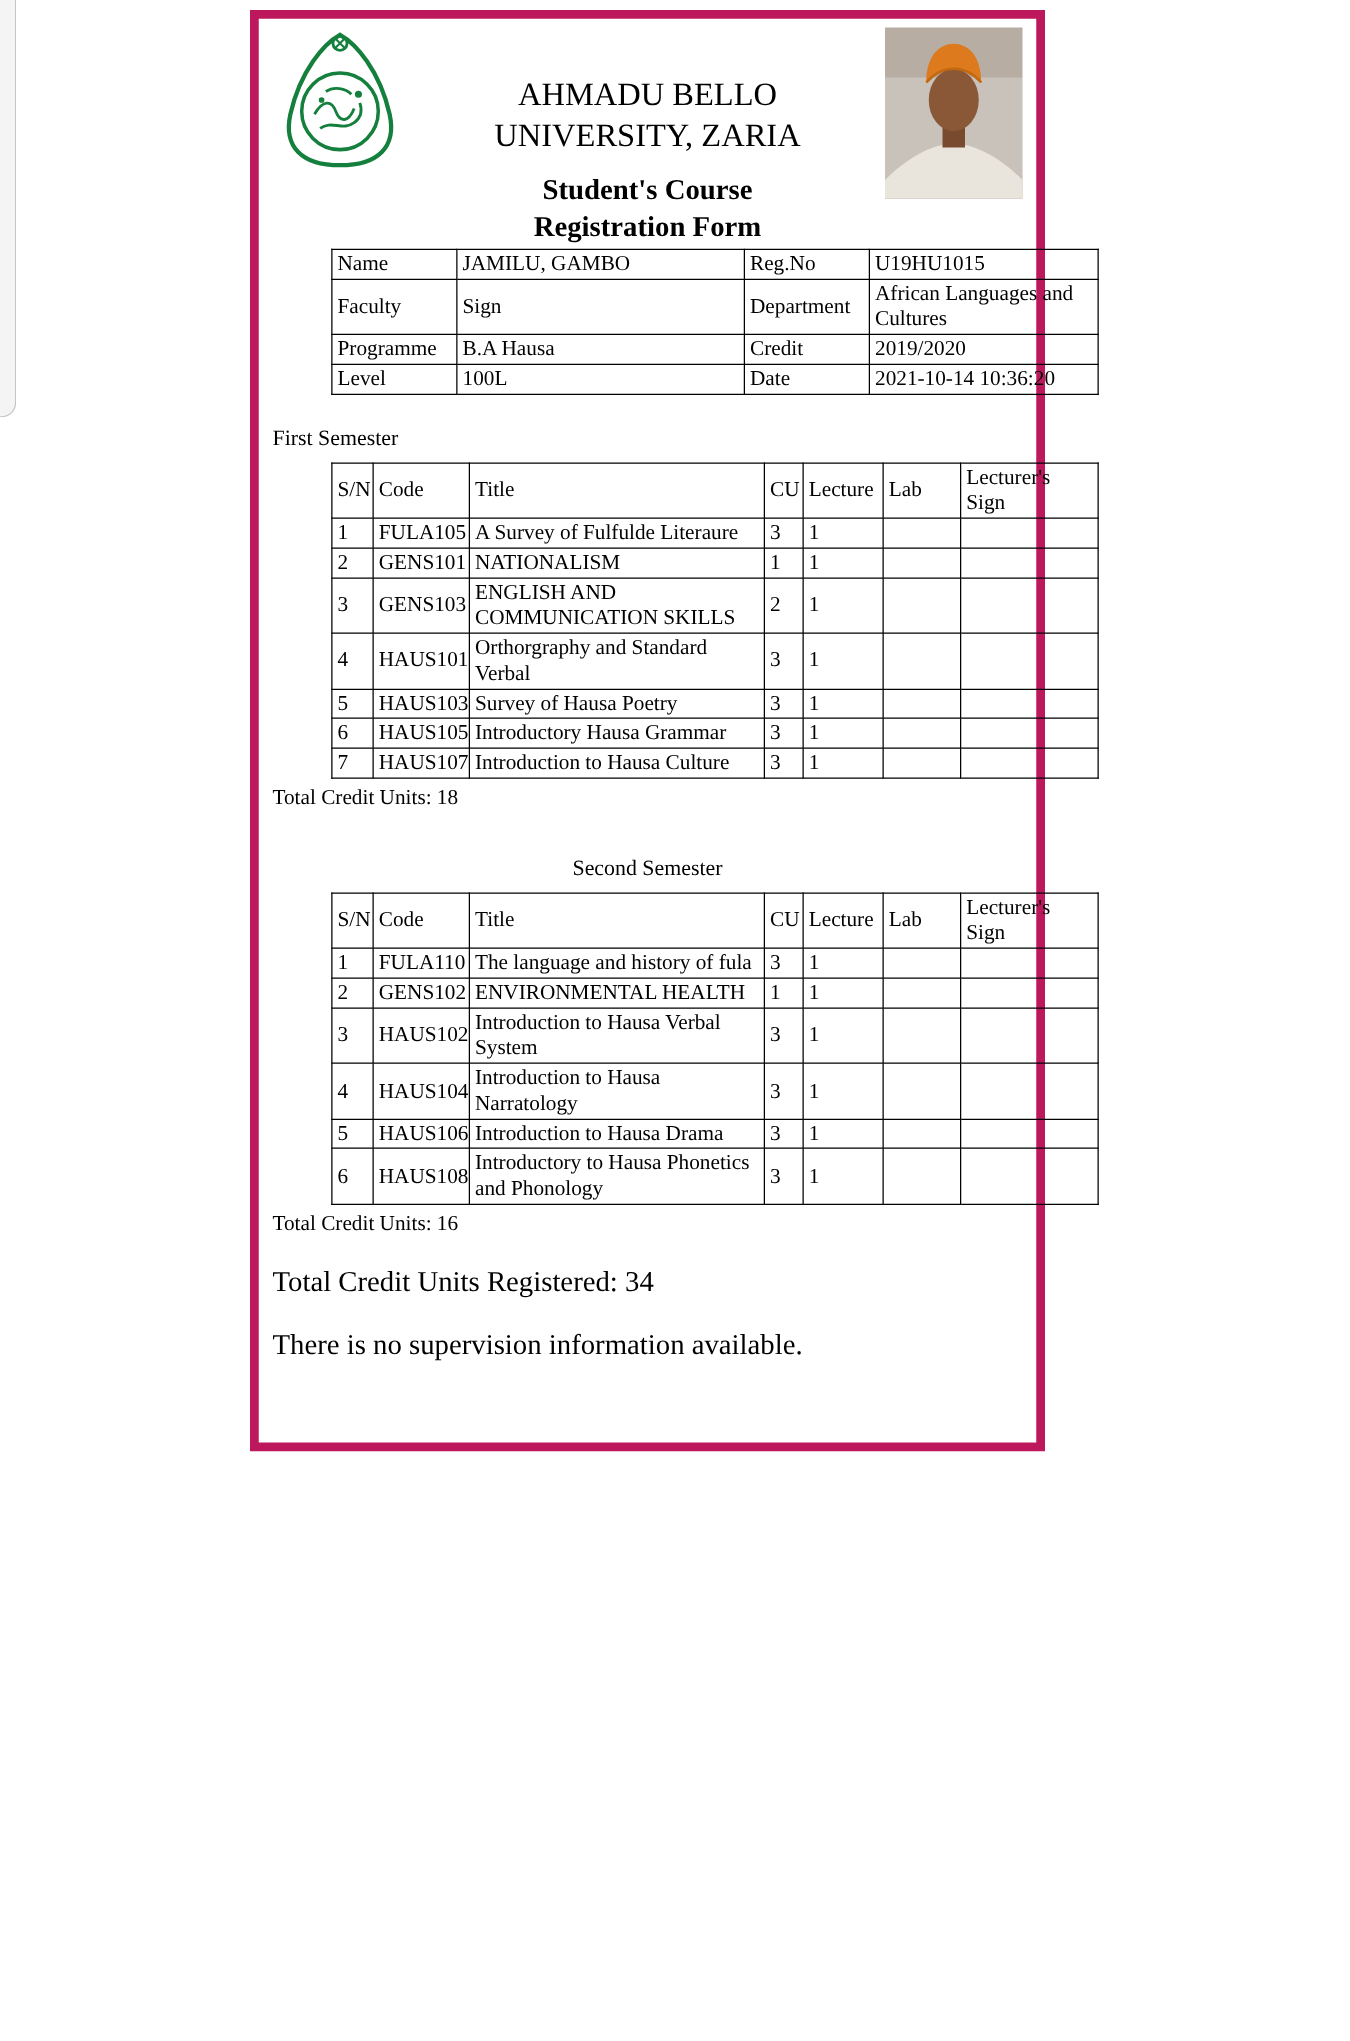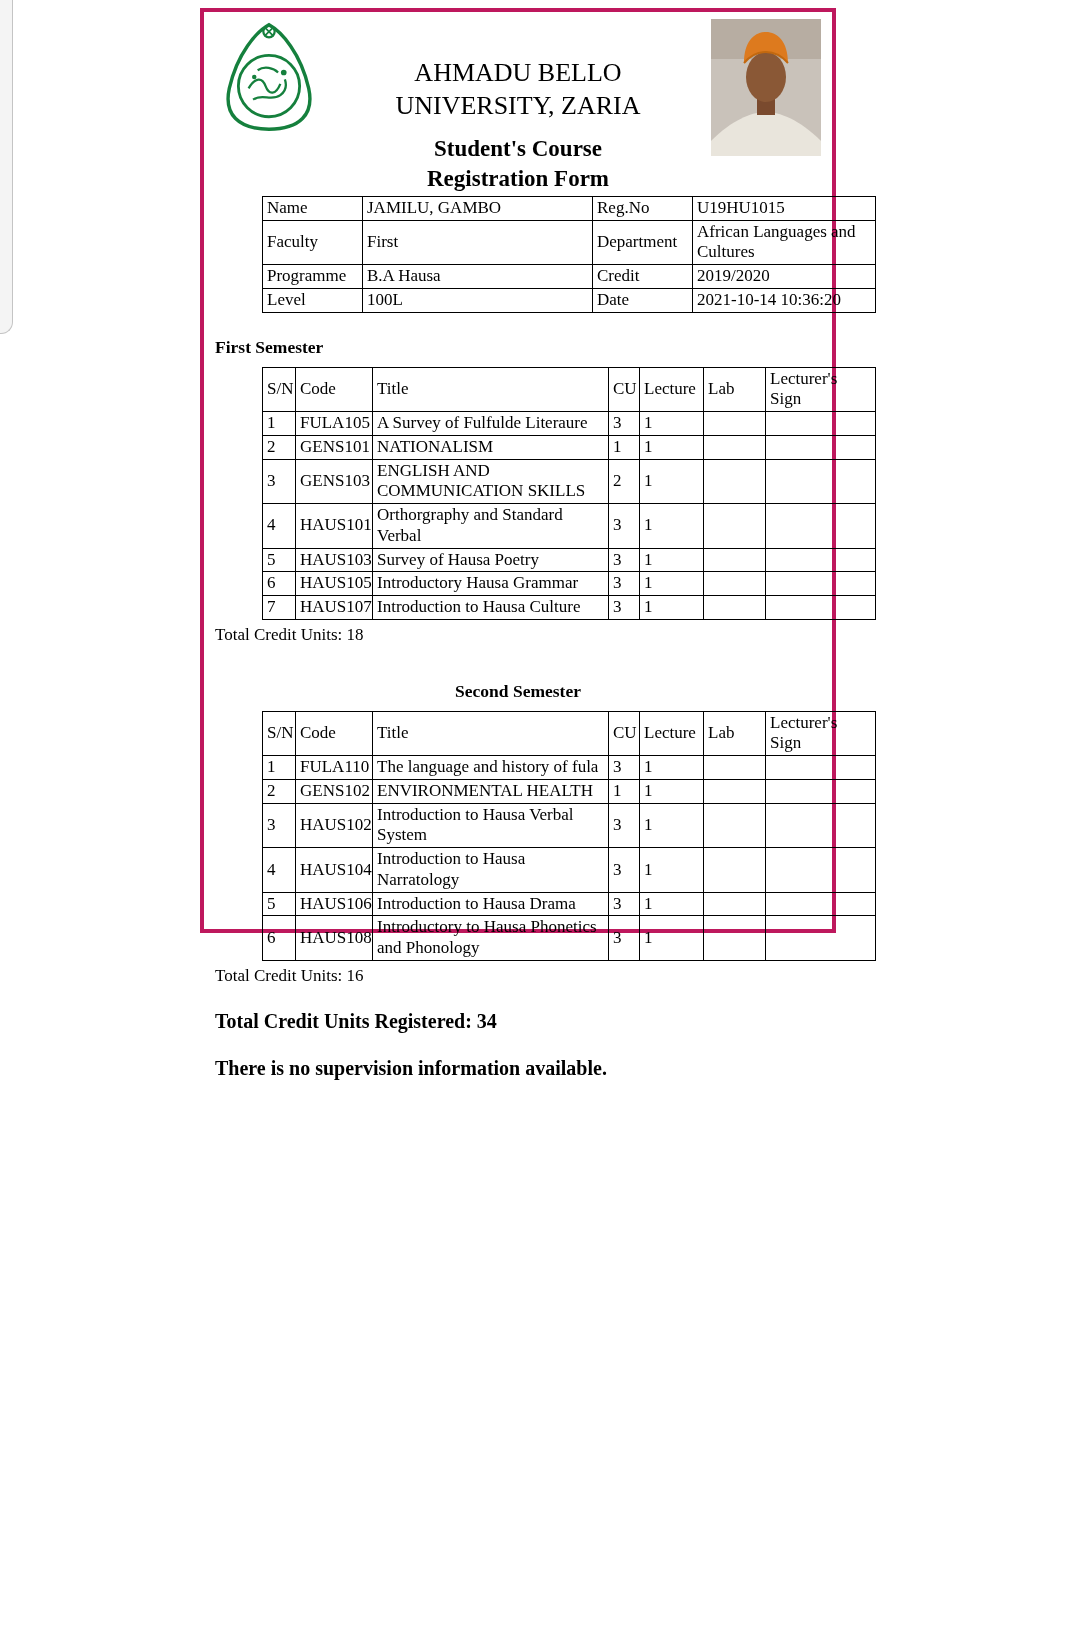--- a/index.html
+++ b/index.html
@@ -14,22 +14,22 @@
   .left-edge {
     position:absolute; left:0; top:0;
     width:13px; height:334px;
     background:#f4f4f4;
     border-right:1px solid #c4c4c4;
     border-bottom:1px solid #c4c4c4;
     border-bottom-right-radius:12px;
   }
   .doc {
     position:absolute; left:200px; top:8px;
-    width:636px; height:925px;
-    border:4px solid #be185d;
+    width:636px; height:1153px;
+    border:7px solid #be185d;
     background:#fff;
   }
   .doc-header { position:relative; height:184px; }
   .logo { position:absolute; left:8px; top:6px; width:114px; height:118px; }
   .univ-title {
     position:absolute; left:125px; right:125px; top:44px;
     text-align:center; font-size:26px; line-height:33px;
   }
   .photo {
     position:absolute; right:11px; top:7px;
@@ -43,26 +43,26 @@
   table { border-collapse:collapse; width:613px; table-layout:fixed; font-size:17px;margin-left:47px; }
   td, th {
     border:1px solid #000;
     padding:1px 4px;
     font-weight:normal;
     text-align:left;
     vertical-align:middle;
     line-height:1.22;
     overflow:hidden;
   }
-  .sem-heading { font-weight:bold; font-size:17.5px; }
+  .sem-heading { font-weight:normal; font-size:17.5px; }
   .mt-first-heading { margin-top:24px; }
   .mt-table { margin-top:9px; }
   .total-line { font-size:17px; margin-top:5px; }
   .mt-second-heading { margin-top:36px;text-align:center; }
-  .footer-line { font-size:20px; margin-top:24px;font-weight:bold; }
+  .footer-line { font-size:23px; margin-top:24px; }
 </style>
 </head>
 <body>
 
 <div class="left-edge"></div>
 
 <div class="doc">
 
   <div class="doc-header">
 
@@ -116,21 +116,21 @@
 
           <tr>
             <td>Name</td>
             <td>JAMILU, GAMBO</td>
             <td>Reg.No</td>
             <td>U19HU1015</td>
           </tr>
 
           <tr>
             <td>Faculty</td>
-            <td>First</td>
+            <td>Sign</td>
             <td>Department</td>
             <td>African Languages and Cultures</td>
           </tr>
 
           <tr>
             <td>Programme</td>
             <td>B.A Hausa</td>
             <td>Credit</td>
             <td>2019/2020</td>
           </tr>

